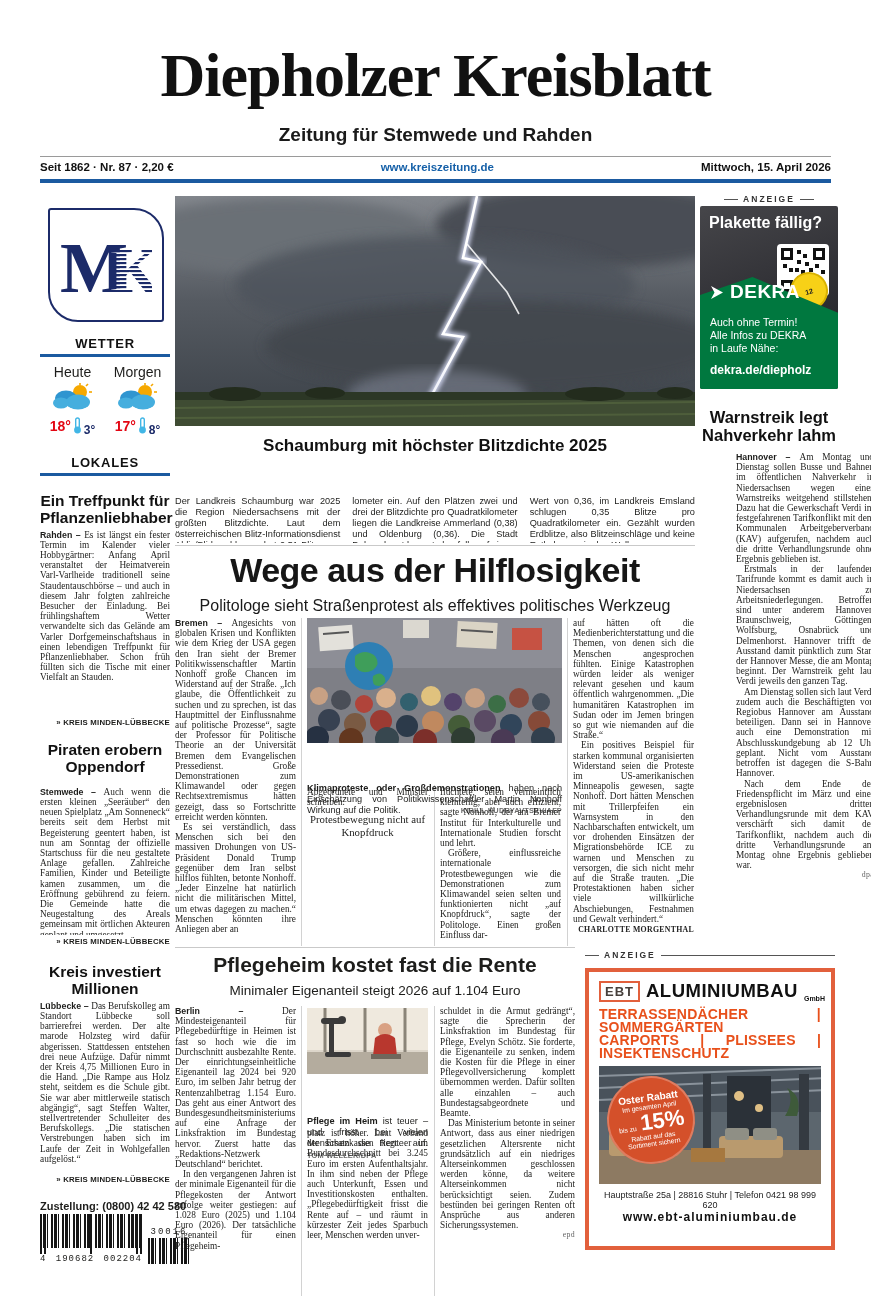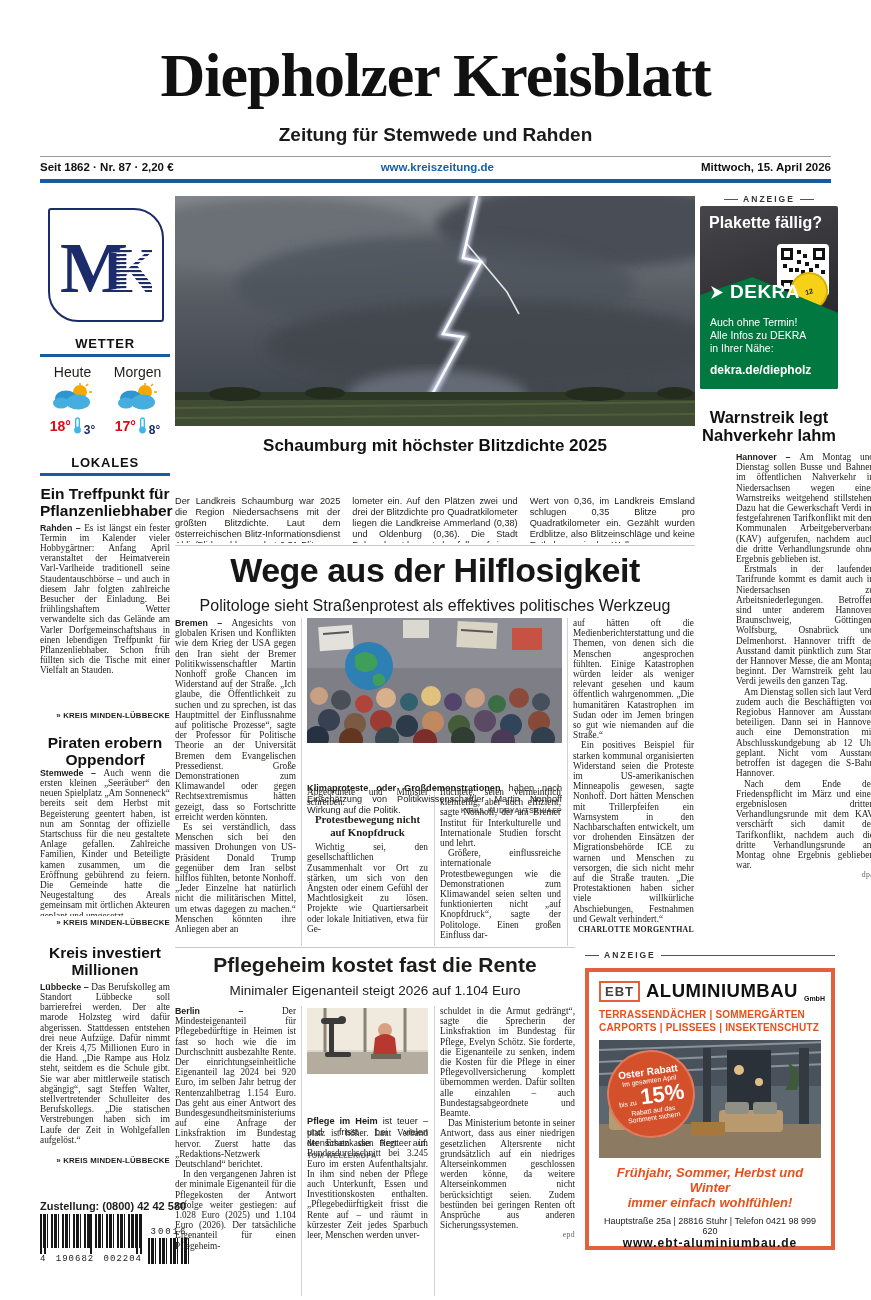--- a/index.html
+++ b/index.html
@@ -33,21 +33,21 @@
   .body-serif p + p { text-indent:8px; }
   .loc { font-family:"Liberation Sans", sans-serif; font-weight:bold; font-size:8.8px; }
   .kicker { font-size:7.8px; font-weight:bold; text-align:right; margin-top:2px;
     font-family:"Liberation Sans", sans-serif; letter-spacing:.2px; }
   .side-title { font-size:15.5px; font-weight:bold; line-height:1.1; text-align:center; color:#111; }
   .byline { font-size:7.8px; font-weight:bold; color:#222; text-align:right; letter-spacing:.3px; }
   .byline.soft { color:#666; font-weight:normal; }
   .credit { font-size:7.4px; font-weight:bold; color:#6b6b6b; letter-spacing:.2px; }
   .caption { font-size:9.2px; line-height:11.2px; text-align:justify; color:#1d1d1b;margin-top:36px; }
   .caption b { font-weight:bold; }
-  .subhead { font-size:10.8px; font-weight:bold; text-align:center; line-height:1.15; margin:6px 0 4px; }
+  .subhead { font-size:10.8px; font-weight:normal; text-align:center; line-height:1.15; margin:6px 0 4px; }
 
   
   .logo-box { left:48px; top:208px; width:116px; height:114px; background:#fff;
     border:2.5px solid #1c2b69; border-radius:3px 30px 3px 30px;
     display:flex; align-items:center; justify-content:center; }
   .sidebar { left:40px; top:336px; width:130px; }
   .sec-head { text-align:center; font-size:13px; font-weight:bold; letter-spacing:.8px; color:#111; }
   .sec-rule { height:3px; background:#1b5aa0; margin-top:3px; }
   .wx-row { display:flex; }
   .wx-cell { width:50%; text-align:center; }
@@ -77,21 +77,21 @@
     background:#f7d117; border:2px solid #d9b200; color:#222; font-size:7px; font-weight:bold;
     display:flex; align-items:center; justify-content:center; transform:rotate(-15deg); }
 
   .ebt { left:585px; top:968px; width:250px; height:282px; border:4px solid #e2603c;
     background:#fff; padding:8px 10px; }
   .ebt-logorow { display:flex; align-items:center; gap:6px; }
   .ebt-mark { border:2px solid #e2603c; color:#47403c; font-weight:bold; font-size:13px;
     padding:1px 4px; letter-spacing:1px; }
   .ebt-name { font-weight:bold; font-size:18.5px; letter-spacing:.5px; color:#111; }
   .ebt-gmbh { font-size:7px; font-weight:bold; color:#111; align-self:flex-end; }
-  .ebt-services { margin-top:6px; color:#e8501b; font-weight:bold; font-size:10px;
+  .ebt-services { margin-top:6px; color:#e8501b; font-weight:bold; font-size:14px;
     line-height:13px; text-align:justify; letter-spacing:.2px; }
   .ebt-photo { position:relative; margin-top:6px; height:118px; overflow:hidden; }
   .ebt-badge { position:absolute; top:10px; left:8px; width:88px; height:88px; border-radius:50%;
     background:#d4502a; color:#fff; text-align:center; transform:rotate(-8deg);
     display:flex; flex-direction:column; justify-content:center; line-height:1.1;
     box-shadow:0 0 0 2px rgba(255,255,255,.25) inset; }
   .ebt-badge .b1 { font-weight:bold; font-size:10px; }
   .ebt-badge .b2 { font-size:6.8px; }
   .ebt-badge .pct { font-weight:bold; font-size:22px; line-height:22px; }
   .ebt-slogan { margin-top:7px; text-align:center; color:#e8501b; font-weight:bold;
@@ -198,31 +198,31 @@
             <rect x="2.7" y="1" width="3.6" height="10" rx="1.8" fill="#fff" stroke="#41b6e6" stroke-width="1.4"></rect>
             <circle cx="4.5" cy="13" r="3.4" fill="#41b6e6"></circle>
           </svg>
         <span class="t-lo">8°</span>
       </div>
     </div>
 
     <div class="sec-head" style="margin-top:21px;">LOKALES</div>
     <div class="sec-rule" style="height:2.5px;"></div>
 
-    <div style="margin-top:9px;">
+    <div style="margin-top:16px;">
       <div class="side-title">Ein Treffpunkt für Pflanzenliebhaber</div>
       <div class="body-serif" style="margin-top:4px; height:186px;">
         <p><span class="loc">Rahden – </span><span>Es ist längst ein fester Termin im Kalender vieler Hobbygärtner: Anfang April veranstaltet der Heimatverein Varl-Varlheide traditionell seine Staudentauschbörse – und auch in diesem Jahr folgten zahlreiche Besucher der Einladung. Bei frühlingshaftem Wetter verwandelte sich das Gelände am Varler Dorfgemeinschaftshaus in einen lebendigen Treffpunkt für Pflanzenliebhaber. Schon früh füllten sich die Tische mit einer Vielfalt an Stauden.</span></p>
       </div>
       <div class="kicker">» KREIS MINDEN-LÜBBECKE</div>
     </div>
 
     <div style="margin-top:14px;">
       <div class="side-title">Piraten erobern Oppendorf</div>
-      <div class="body-serif" style="margin-top:0; height:148px;">
+      <div class="body-serif" style="margin-top:12px; height:148px;">
         <p><span class="loc">Stemwede – </span><span>Auch wenn die ersten kleinen „Seeräuber“ den neuen Spielplatz „Am Sonneneck“ bereits seit dem Herbst mit Begeisterung geentert haben, ist nun am Sonntag der offizielle Startschuss für die neu gestaltete Anlage gefallen. Zahlreiche Familien, Kinder und Beteiligte kamen zusammen, um die Eröffnung gebührend zu feiern. Die Gemeinde hatte die Neugestaltung des Areals gemeinsam mit örtlichen Akteuren geplant und umgesetzt.</span></p>
       </div>
       <div class="kicker">» KREIS MINDEN-LÜBBECKE</div>
     </div>
 
     <div style="margin-top:17px;">
       <div class="side-title">Kreis investiert Millionen</div>
       <div class="body-serif" style="margin-top:4px; height:172px;">
         <p><span class="loc">Lübbecke – </span><span>Das Berufskolleg am Standort Lübbecke soll barrierefrei werden. Der alte marode Holzsteg wird dafür abgerissen. Stattdessen entstehen drei neue Aufzüge. Dafür nimmt der Kreis 4,75 Millionen Euro in die Hand. „Die Rampe aus Holz steht, seitdem es die Schule gibt. Sie war aber mittlerweile statisch abgängig“, sagt Steffen Walter, stellvertretender Schulleiter des Berufskollegs. „Die statischen Verstrebungen haben sich im Laufe der Zeit in Wohlgefallen aufgelöst.“</span></p>
       </div>
@@ -363,21 +363,20 @@
     </svg>
   </div>
   <div class="abs caption" style="left:307px; top:747px; width:255px;">
     <b>Klimaproteste oder Großdemonstrationen </b><span>haben nach Einschätzung von Politikwissenschaftler Martin Nonhoff Wirkung auf die Politik.</span>
     <span class="credit" style="float:right;">KIRILL KUDRYAVTSEV/AFP</span>
   </div>
 
   <div class="abs body-serif" style="left:307px; top:787px; width:121px; height:159px;">
     <p>Abgeordnete und Minister schreiben.</p>
     <div class="subhead">Protestbewegung nicht auf Knopfdruck</div>
-    <p style="text-indent:8px;">Wichtig sei, den gesellschaftlichen Zusammenhalt vor Ort zu stärken, um sich von den Ängsten oder einem Gefühl der Machtlosigkeit zu lösen. Projekte wie Quartiersarbeit oder lokale Initiativen, etwa für Ge-</p>
   </div>
 
   <div class="abs body-serif" style="left:440px; top:787px; width:121px; height:159px;">
     <p>flüchtete, seien vermeintlich kleinteilig, aber auch effizient, sagte Nonhoff, der am Bremer Institut für Interkulturelle und Internationale Studien forscht und lehrt.</p>
     <p>Größere, einflussreiche internationale Protestbewegungen wie die Demonstrationen zum Klimawandel seien selten und funktionierten nicht „auf Knopfdruck“, sagte der Politologe. Einen großen Einfluss dar-</p>
   </div>
 
   <div class="abs body-serif" style="left:573px; top:618px; width:121px; height:328px;">
     <p>auf hätten oft die Medienberichterstattung und die Themen, von denen sich die Menschen angesprochen fühlten. Einige Katastrophen würden leider als weniger relevant gesehen und kaum öffentlich wahrgenommen. „Die humanitären Katastrophen im Sudan oder im Jemen bringen so gut wie niemanden auf die Straße.“</p>
     <p>Ein positives Beispiel für starken kommunal organisierten Widerstand seien die Proteste im US-amerikanischen Minneapolis gewesen, sagte Nonhoff. Dort hätten Menschen mit Trillerpfeifen ein Warnsystem in den Nachbarschaften entwickelt, um vor drohenden Einsätzen der Migrationsbehörde ICE zu warnen und Menschen zu versorgen, die sich nicht mehr auf die Straße trauten. „Die Protestaktionen haben sicher viele willkürliche Abschiebungen, Festnahmen und Gewalt verhindert.“</p>
@@ -426,21 +425,21 @@
     <div class="dekra-green"></div>
     <div class="dekra-logo">
       <svg width="15" height="15" viewBox="0 0 15 15">
           <path d="M1 1 L13 7.5 L1 14 L4.5 7.5 Z" fill="#fff"></path>
         </svg>
       <span>DEKRA</span>
     </div>
     <div class="dekra-txt">
       <div>Auch ohne Termin!</div>
       <div>Alle Infos zu DEKRA</div>
-      <div>in Ihrer Nähe:</div>
+      <div>in Laufe Nähe:</div>
     </div>
     <div class="dekra-url">dekra.de/diepholz</div>
   </div>
 
   <div class="abs wst-title">Warnstreik legt Nahverkehr lahm</div>
   <div class="abs body-serif" style="left:736px; top:452px; width:138px; height:494px;">
     <p><span class="loc">Hannover – </span><span>Am Montag und Dienstag sollen Busse und Bahnen im öffentlichen Nahverkehr in Niedersachsen wegen eines Warnstreiks weitgehend stillstehen. Dazu hat die Gewerkschaft Verdi im festgefahrenen Tarifkonflikt mit dem Kommunalen Arbeitgeberverband (KAV) aufgerufen, nachdem auch die dritte Verhandlungsrunde ohne Ergebnis geblieben ist.</span></p>
     <p>Erstmals in der laufenden Tarifrunde kommt es damit auch in Niedersachsen zu Arbeitsniederlegungen. Betroffen sind unter anderem Hannover, Braunschweig, Göttingen, Wolfsburg, Osnabrück und Delmenhorst. Hannover trifft der Ausstand damit pünktlich zum Start der Hannover Messe, die am Montag beginnt. Der Warnstreik geht laut Verdi jeweils den ganzen Tag.</p>
     <p>Am Dienstag sollen sich laut Verdi zudem auch die Beschäftigten von Regiobus Hannover am Ausstand beteiligen. Dann sei in Hannover auch eine Demonstration mit Abschlusskundgebung ab 12 Uhr geplant. Nicht vom Ausstand betroffen ist dagegen die S-Bahn Hannover.</p>
     <p>Nach dem Ende der Friedenspflicht im März und einer ergebnislosen dritten Verhandlungsrunde mit dem KAV verschärft sich damit der Tarifkonflikt, nachdem auch die dritte Verhandlungsrunde am Montag ohne Ergebnis geblieben war.</p>
@@ -540,21 +539,17 @@
         <path d="M186 50 q10 -16 2 -28 q16 8 10 28 z" fill="#3e5a3a"></path>
       </svg>
       <div class="ebt-badge">
         <div class="b1">Oster Rabatt</div>
         <div class="b2">Im gesamten April</div>
         <div><span class="b2">bis zu</span> <span class="pct">15%</span></div>
         <div class="b2">Rabatt auf das</div>
         <div class="b2">Sortiment sichern</div>
       </div>
     </div>
-    <div class="ebt-slogan">
-      <div>Frühjahr, Sommer, Herbst und Winter</div>
-      <div>immer einfach wohlfühlen!</div>
-    </div>
     <div class="ebt-addr">Hauptstraße 25a | 28816 Stuhr | Telefon 0421 98 999 620</div>
     <div class="ebt-url">www.ebt-aluminiumbau.de</div>
   </div>
 
 </div>
 
 </body></html>

